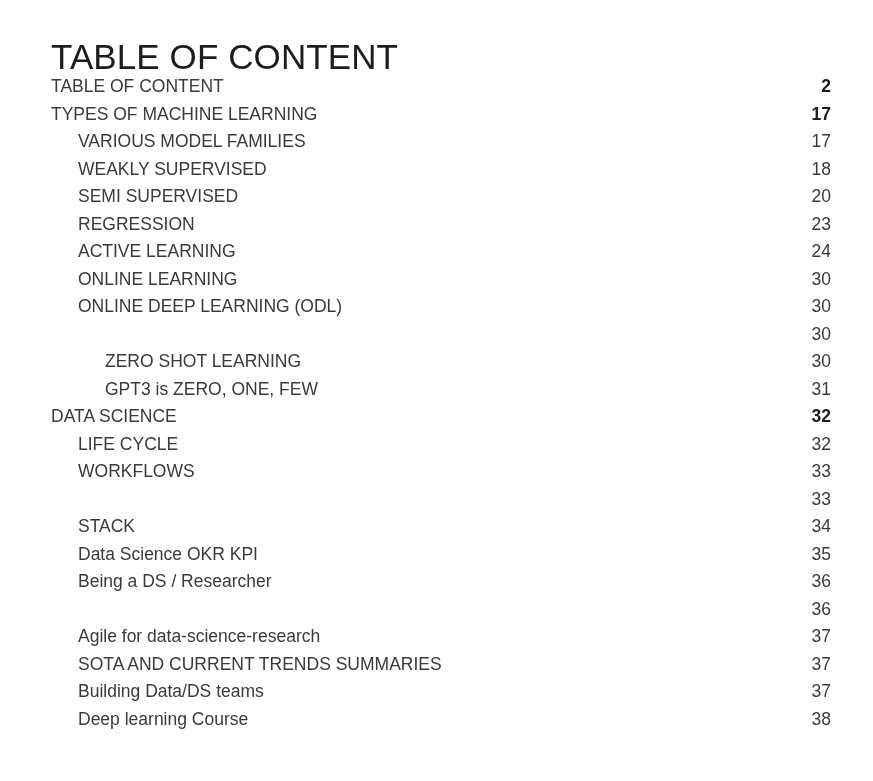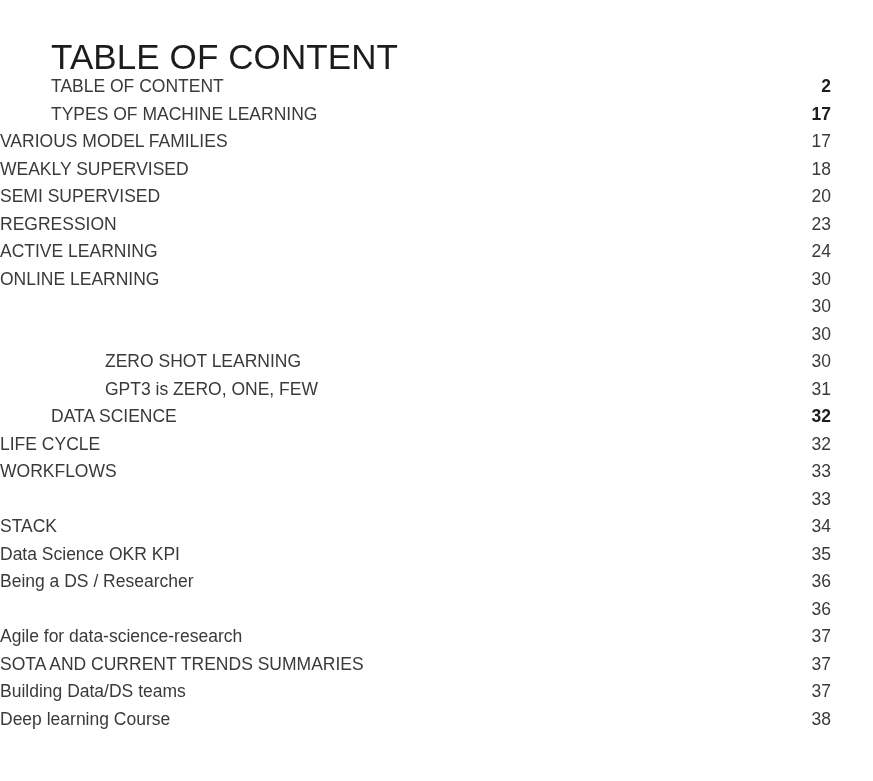--- a/index.html
+++ b/index.html
@@ -73,21 +73,21 @@
 
   .toc-page {
     flex: 0 0 auto;
     text-align: right;
     padding-right: 42px;
     min-width: 26px;
   }
 
   
   .lvl-0 .toc-label { padding-left: 51px; }
-  .lvl-1 .toc-label { }
+  .lvl-1 .toc-label { padding-left: 78px; }
   .lvl-2 .toc-label { padding-left: 105px; }
 
   
   .lvl-0 .toc-page { font-weight: 700; color: #1e1e1e; }
   .lvl-1 .toc-page,
   .lvl-2 .toc-page { font-weight: 400; color: #3a3a3a; }
 </style>
 </head>
 <body>
 
@@ -130,20 +130,21 @@
         <span class="toc-label">ACTIVE LEARNING</span>
         <span class="toc-dots"></span>
         <span class="toc-page">24</span>
       </div>
       <div class="toc-entry lvl-1">
         <span class="toc-label">ONLINE LEARNING</span>
         <span class="toc-dots"></span>
         <span class="toc-page">30</span>
       </div>
       <div class="toc-entry lvl-1">
+        <span class="toc-label">ONLINE DEEP LEARNING (ODL)</span>
         <span class="toc-dots"></span>
         <span class="toc-page">30</span>
       </div>
       <div class="toc-entry lvl-1">
         <span class="toc-dots"></span>
         <span class="toc-page">30</span>
       </div>
       <div class="toc-entry lvl-2">
         <span class="toc-label">ZERO SHOT LEARNING</span>
         <span class="toc-dots"></span>

